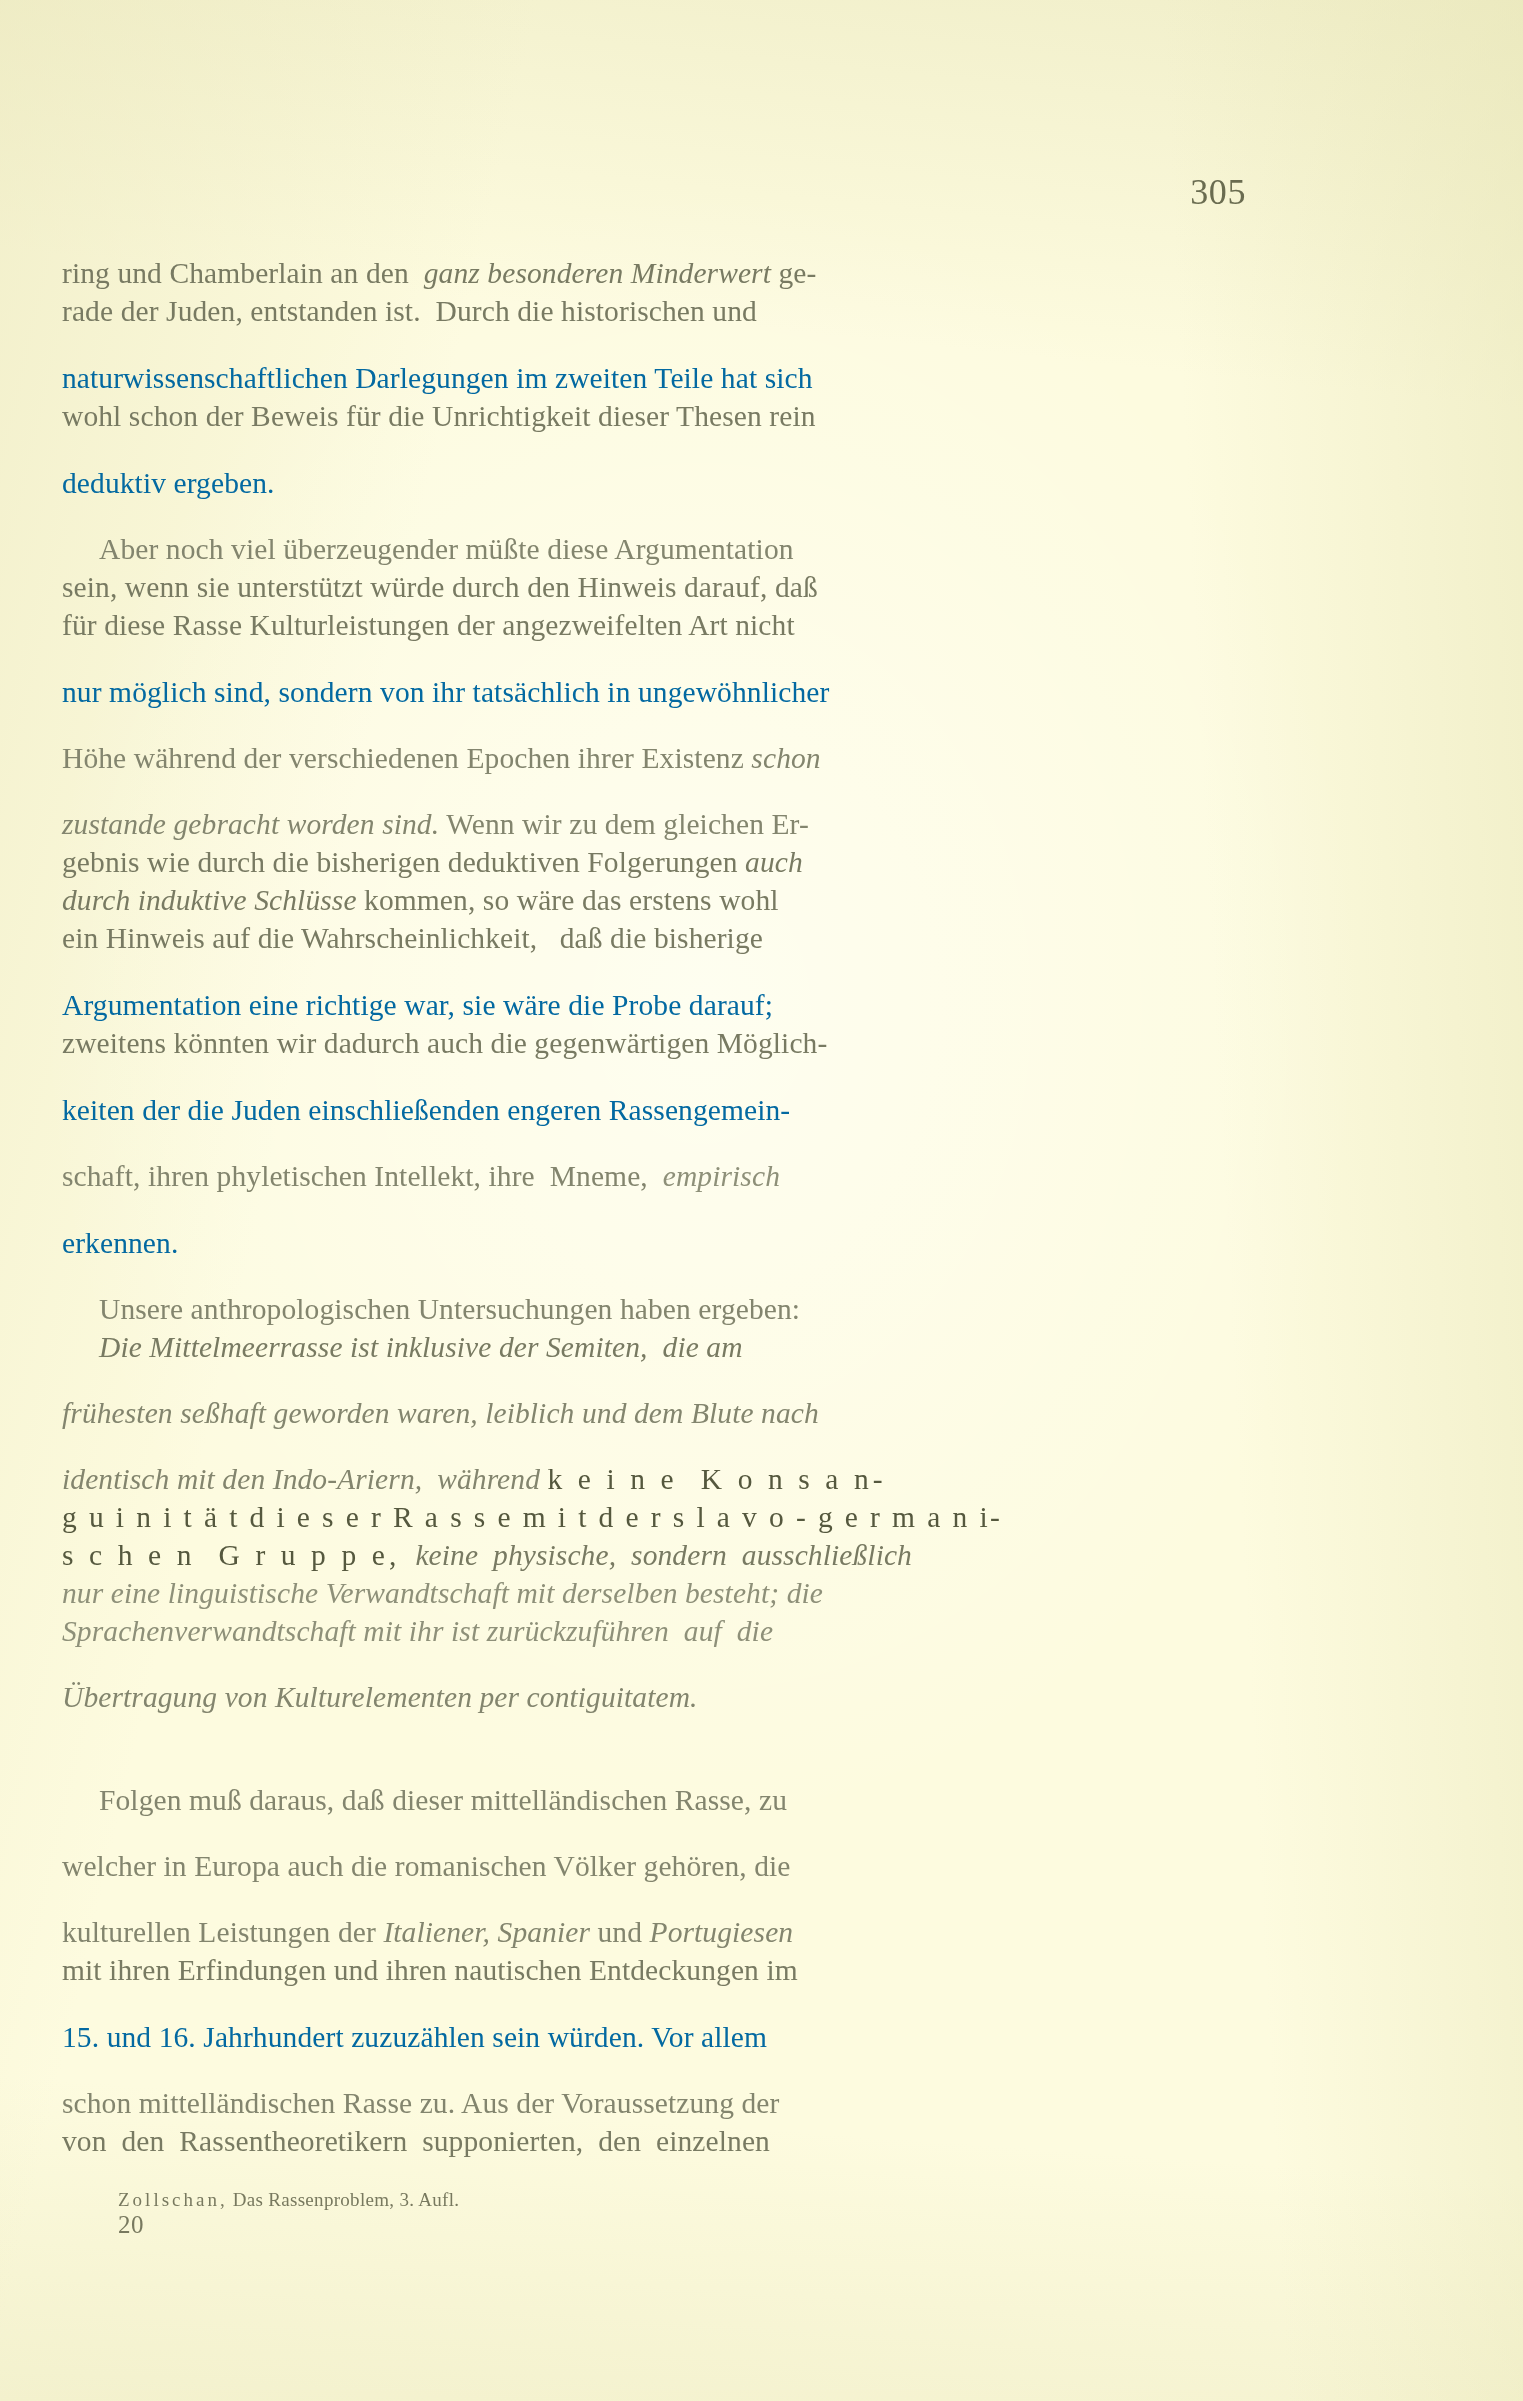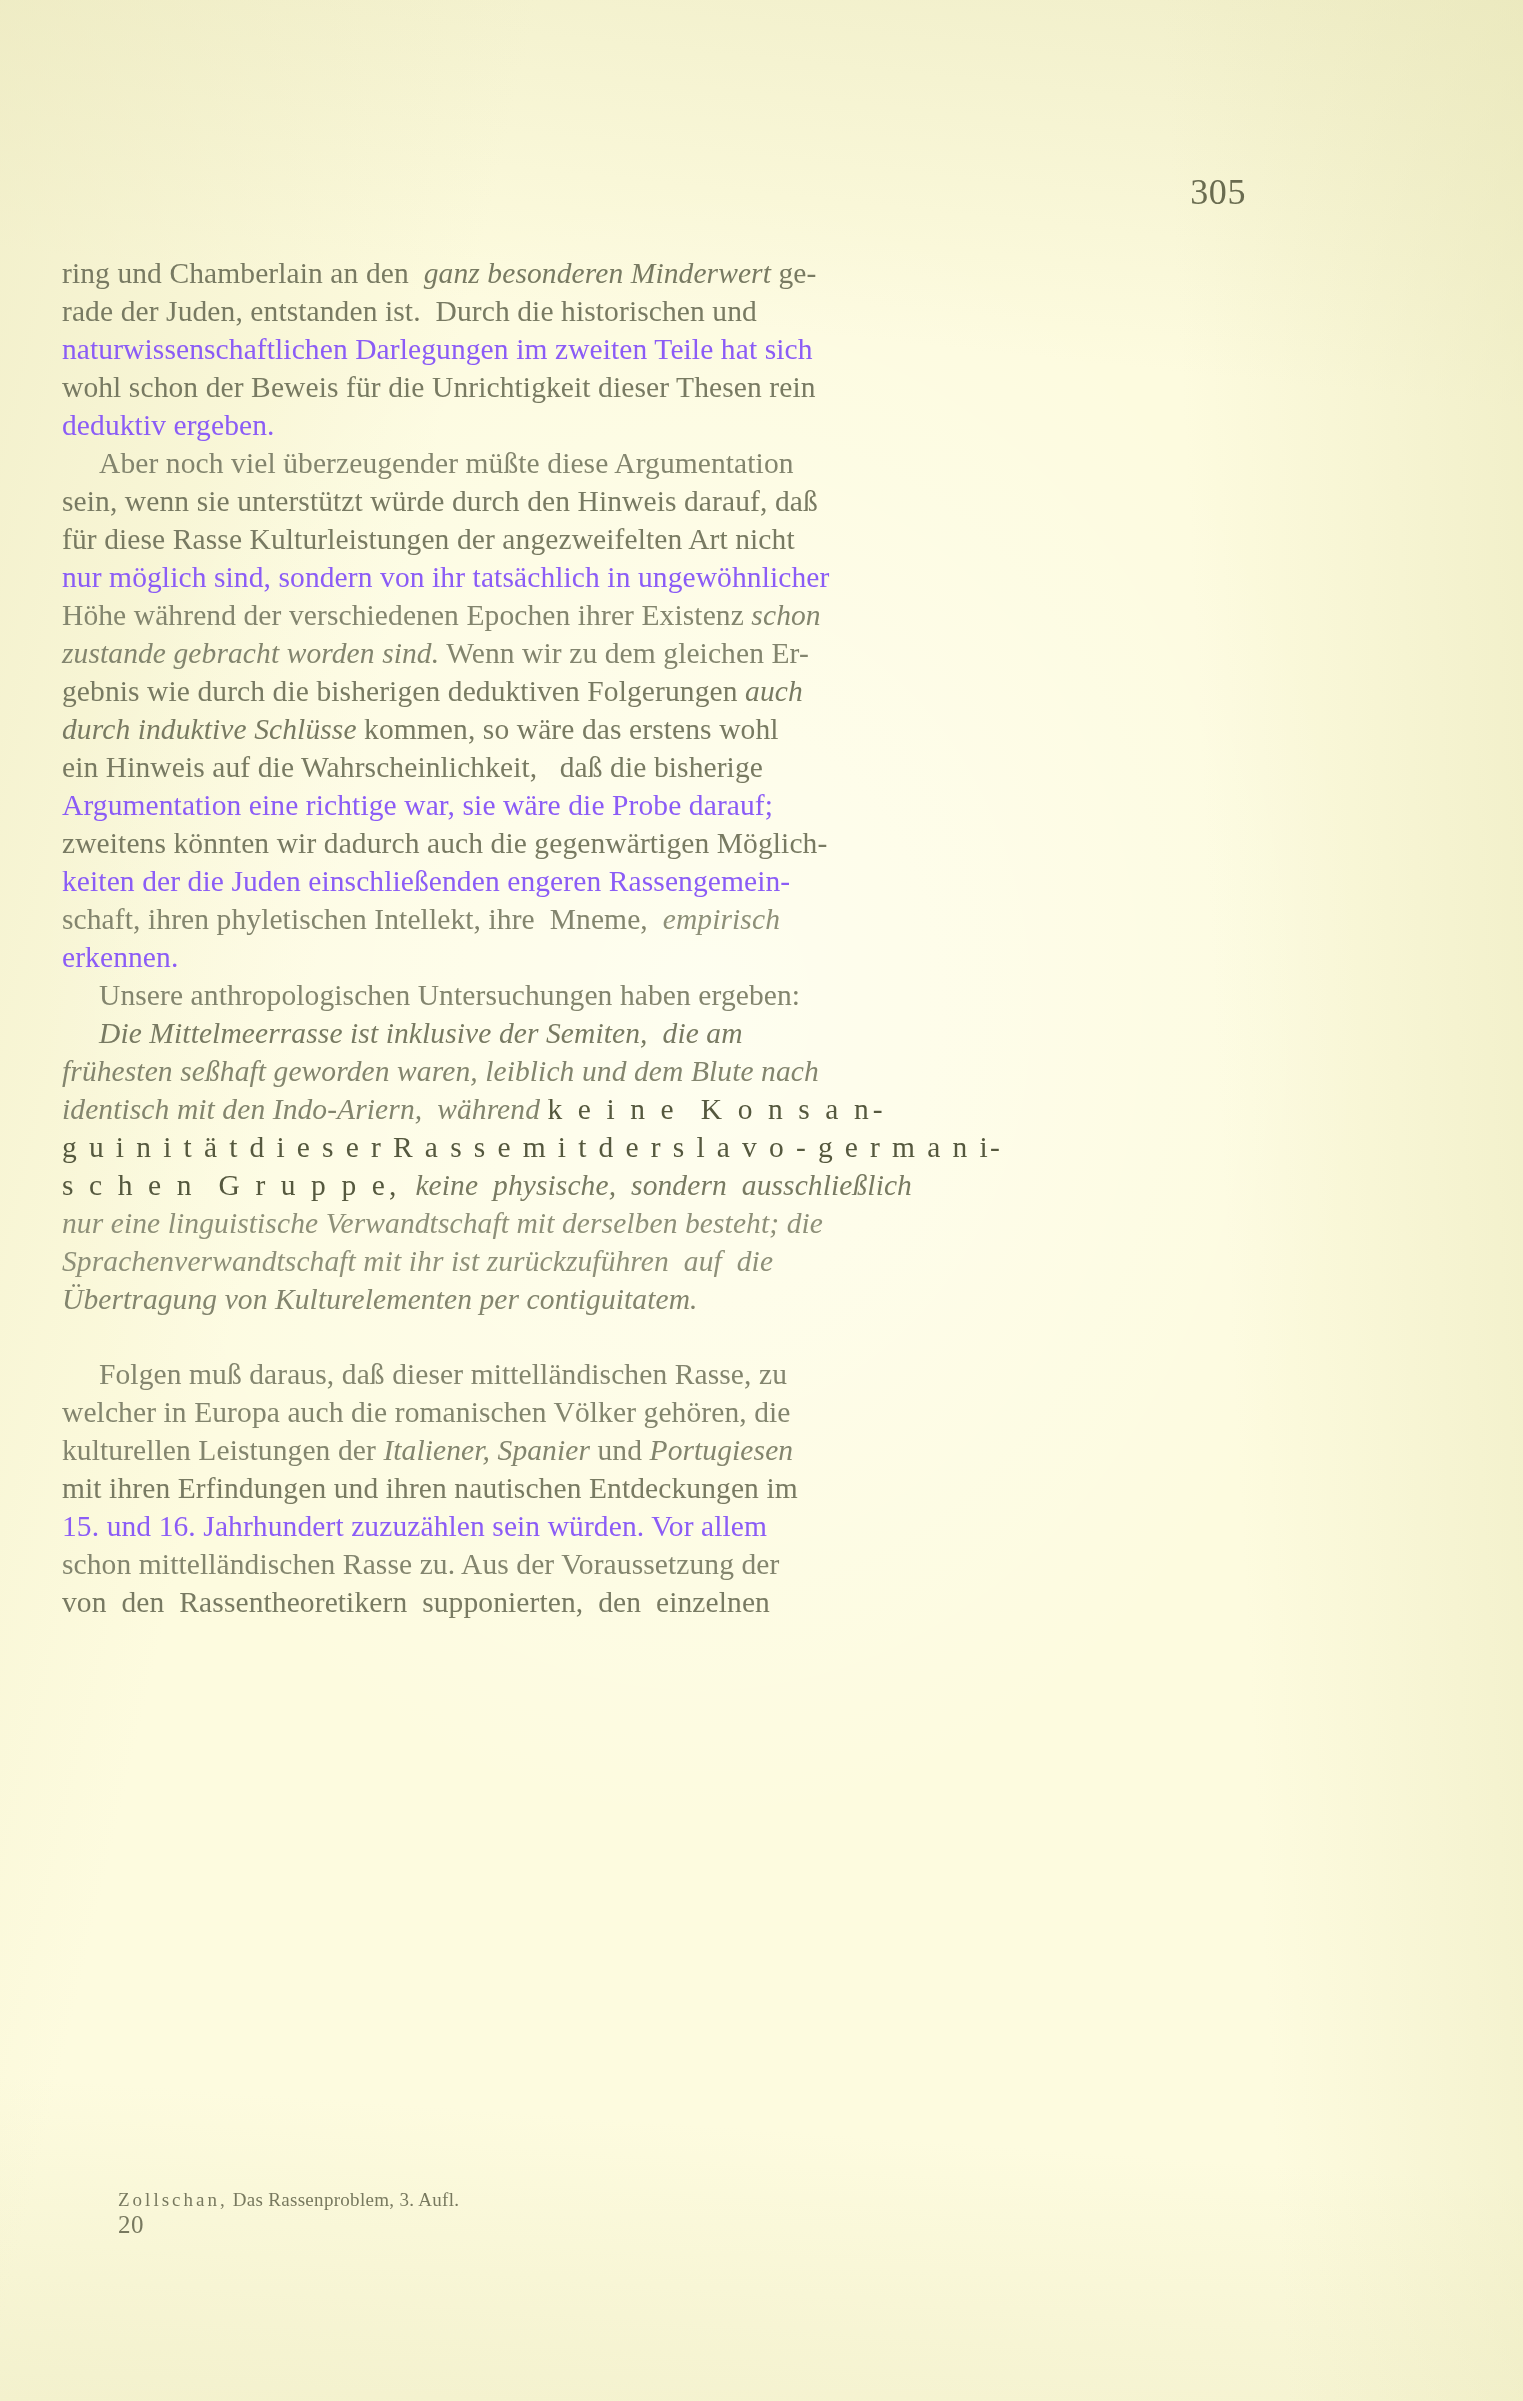--- a/index.html
+++ b/index.html
@@ -58,23 +58,23 @@
   .line {
     height: 38px;
     line-height: 38px;
     font-size: 29.5px;
     white-space: nowrap;
     color: #63664c;
     letter-spacing: 0.1px;
   }
 
   
-  .f1 { color: #8b5cf6; }
+  .f1 { color: #0369a1; margin-top: 29px; }
   .f2 { color: #787a62; }
-  .f3 { color: #83856e; }
+  .f3 { color: #83856e; margin-top: 28px; }
   .f4 { color: #8e9079; }
   .dark { color: #55583e; }
 
   .it { font-style: italic; }
   .sp { letter-spacing: 4.1px; }
   .sp-tight { letter-spacing: 2.4px; }
   .gap-md { height: 37px; }
 
   
   .footer {

